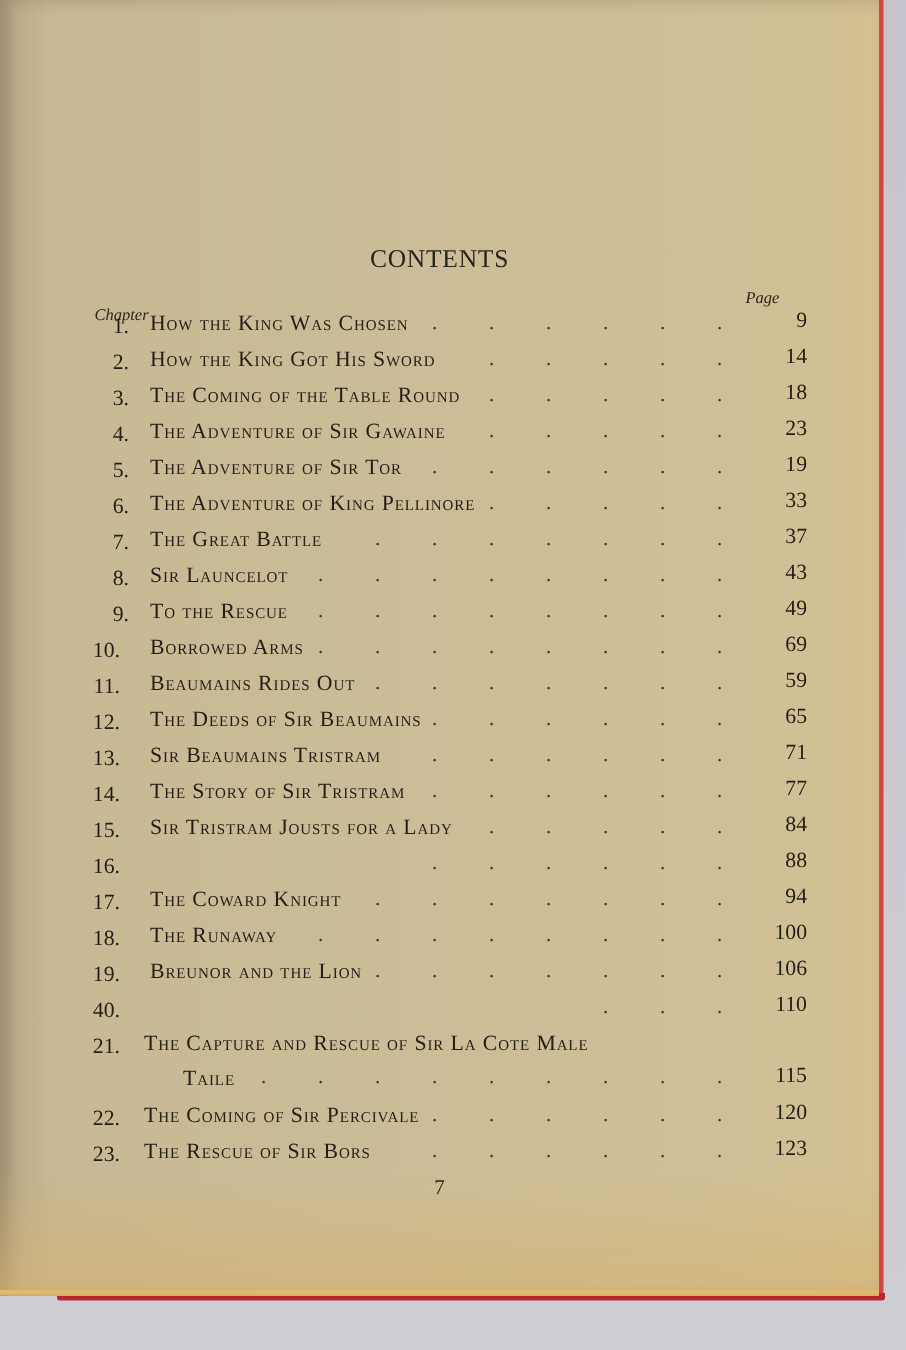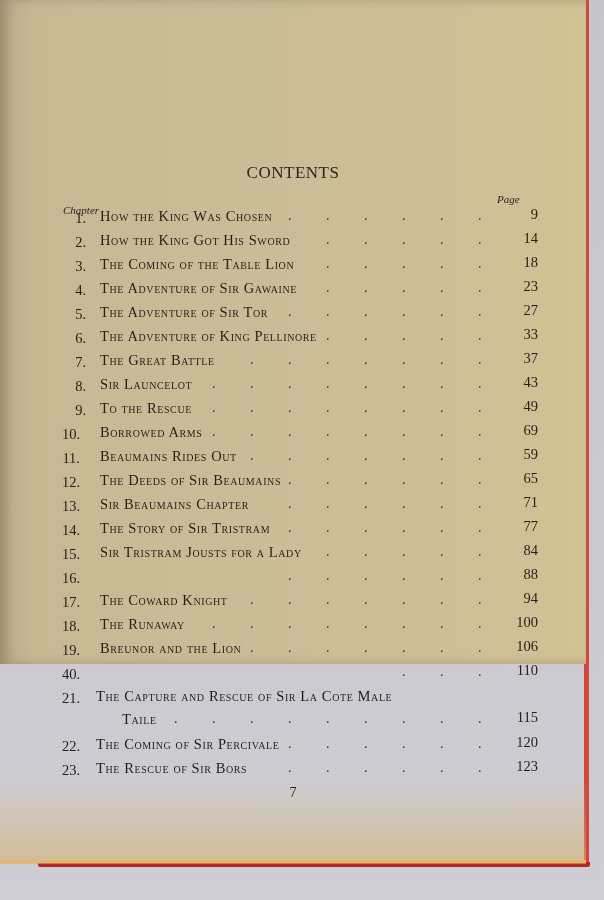--- a/index.html
+++ b/index.html
@@ -15,21 +15,21 @@
   .cover-edge {
     position: absolute; left: 38px; top: 862px; width: 552px; height: 5px;
     background: #b8262a;
     border-radius: 0 0 2px 2px;
   }
   .cover-right {
     position: absolute; left: 584px; top: 0px; width: 5px; height: 866px;
     background: #cf4a3c;
   }
   .page {
-    position: absolute; left: 0; top: 0; width: 586px; height: 664px;
+    position: absolute; left: 0; top: 0; width: 586px; height: 864px;
     background: linear-gradient(90deg, #b8a888 0%, #c8b894 6%, #cbbc98 40%, #cfbf97 80%, #d3c193 100%);
     box-shadow: inset 6px 0 10px rgba(80,60,30,0.25);
     font-family: Liberation Serif, serif;
   }
   .page-bottom-shade {
     position: absolute; left: 0; top: 780px; width: 586px; height: 84px;
     background: linear-gradient(180deg, rgba(210,180,120,0) 0%, rgba(214,178,110,0.6) 100%);
   }
   .page-edge-line {
     position: absolute; left: 0; top: 860px; width: 586px; height: 3px;
@@ -107,21 +107,21 @@
           <span style="position: absolute; left: 326px;">.</span>
           <span style="position: absolute; left: 364px;">.</span>
           <span style="position: absolute; left: 402px;">.</span>
           <span style="position: absolute; left: 440px;">.</span>
           <span style="position: absolute; left: 478px;">.</span>
         </span>
         <span class="pg">14</span>
       </div>
       <div class="row" style="top: 256px;">
         <span class="num">3.</span>
-        <span class="ttl">The Coming of the Table Lion</span>
+        <span class="ttl">The Coming of the Table Round</span>
         <span class="dots" style="left: 0px;">
           <span style="position: absolute; left: 326px;">.</span>
           <span style="position: absolute; left: 364px;">.</span>
           <span style="position: absolute; left: 402px;">.</span>
           <span style="position: absolute; left: 440px;">.</span>
           <span style="position: absolute; left: 478px;">.</span>
         </span>
         <span class="pg">18</span>
       </div>
       <div class="row" style="top: 280px;">
@@ -140,21 +140,21 @@
         <span class="num">5.</span>
         <span class="ttl">The Adventure of Sir Tor</span>
         <span class="dots" style="left: 0px;">
           <span style="position: absolute; left: 288px;">.</span>
           <span style="position: absolute; left: 326px;">.</span>
           <span style="position: absolute; left: 364px;">.</span>
           <span style="position: absolute; left: 402px;">.</span>
           <span style="position: absolute; left: 440px;">.</span>
           <span style="position: absolute; left: 478px;">.</span>
         </span>
-        <span class="pg">27</span>
+        <span class="pg">19</span>
       </div>
       <div class="row" style="top: 328px;">
         <span class="num">6.</span>
         <span class="ttl">The Adventure of King Pellinore</span>
         <span class="dots" style="left: 0px;">
           <span style="position: absolute; left: 326px;">.</span>
           <span style="position: absolute; left: 364px;">.</span>
           <span style="position: absolute; left: 402px;">.</span>
           <span style="position: absolute; left: 440px;">.</span>
           <span style="position: absolute; left: 478px;">.</span>
@@ -242,21 +242,21 @@
           <span style="position: absolute; left: 326px;">.</span>
           <span style="position: absolute; left: 364px;">.</span>
           <span style="position: absolute; left: 402px;">.</span>
           <span style="position: absolute; left: 440px;">.</span>
           <span style="position: absolute; left: 478px;">.</span>
         </span>
         <span class="pg">65</span>
       </div>
       <div class="row" style="top: 496px;">
         <span class="num wide">13.</span>
-        <span class="ttl">Sir Beaumains Chapter</span>
+        <span class="ttl">Sir Beaumains Tristram</span>
         <span class="dots" style="left: 0px;">
           <span style="position: absolute; left: 288px;">.</span>
           <span style="position: absolute; left: 326px;">.</span>
           <span style="position: absolute; left: 364px;">.</span>
           <span style="position: absolute; left: 402px;">.</span>
           <span style="position: absolute; left: 440px;">.</span>
           <span style="position: absolute; left: 478px;">.</span>
         </span>
         <span class="pg">71</span>
       </div>

